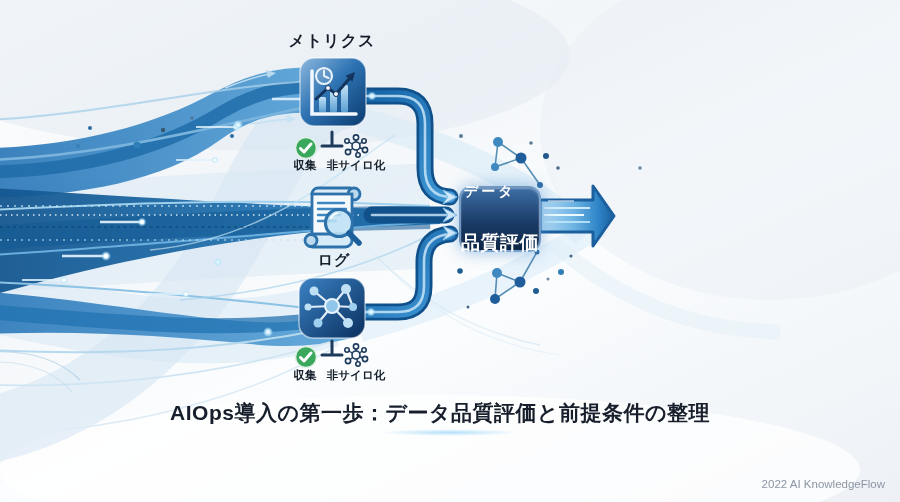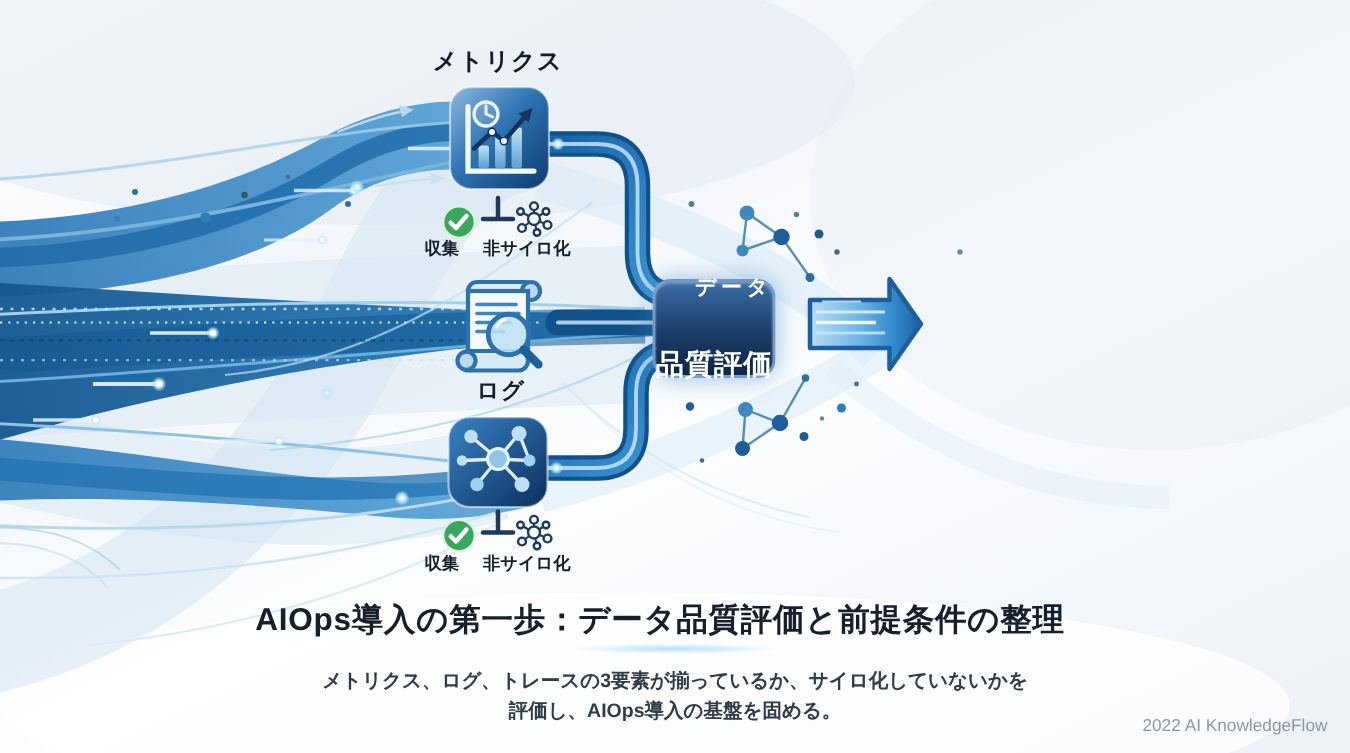--- a/index.html
+++ b/index.html
@@ -7,27 +7,27 @@
     position:relative;width:900px;height:502px;overflow:hidden;
     background:linear-gradient(155deg,#ffffff 0%,#f3f6f9 30%,#fbfdfe 55%,#edf1f6 100%);
     font-family:"Liberation Sans","DejaVu Sans",sans-serif;
     color:#1a2330;
   }
   .art{position:absolute;left:0;top:0;width:900px;height:502px;}
   .abs{position:absolute;}
   .node-label{font-weight:bold;text-align:center;color:#141d29;}
   .metrics-label{left:270px;top:31px;width:124px;font-size:16px;letter-spacing:1px;}
   .log-label{left:300px;top:251px;width:68px;font-size:15px;letter-spacing:1px;}
-  .sub-label{font-size:11.5px;font-weight:bold;color:#16202c;text-align:left;}
+  .sub-label{font-size:11.5px;font-weight:bold;color:#16202c;text-align:center;}
   .eval-box{
-    left:435px;top:186px;width:78px;height:62px;border-radius:12px;
+    left:459px;top:186px;width:78px;height:62px;border-radius:12px;
     background:linear-gradient(180deg,#3c6ea5 0%,#1b3c68 55%,#0e2545 100%);
     border:2px solid rgba(130,170,212,.85);
     box-shadow:0 0 16px rgba(70,140,205,.55), inset 0 1px 2px rgba(255,255,255,.35);
-    display:flex;flex-direction:column;align-items:flex-end;justify-content:center;
+    display:flex;flex-direction:column;align-items:flex-start;justify-content:center;
     color:#fff;font-weight:bold;text-align:center;gap:26px;
   }
   .eval-line1{font-size:14px;letter-spacing:3px;margin-left:3px;}
   .eval-line2{font-size:19px;letter-spacing:.5px;margin-top:3px;}
   .outcome{left:612px;top:190px;width:122px;text-align:center;font-weight:800;color:#1a222e;line-height:1.22;}
   .outcome-line1{font-size:23px;}
   .outcome-line2{font-size:21px;}
   .title{left:90px;top:399px;width:700px;text-align:center;font-size:21px;font-weight:800;color:#161f2b;letter-spacing:.5px;}
   .title-glow{left:380px;top:429px;width:140px;height:7px;background:radial-gradient(ellipse at center,rgba(120,200,245,.55),rgba(120,200,245,0) 70%);}
   .subtitle{left:140px;top:444px;width:620px;text-align:center;font-size:13px;font-weight:600;color:#313c49;line-height:1.5;}
@@ -388,19 +388,15 @@
   <div class="abs eval-box">
     <span class="eval-line1">データ</span>
     <span class="eval-line2">品質評価</span>
   </div>
 
   <div class="abs outcome">
   </div>
 
   <div class="abs title">AIOps導入の第一歩：データ品質評価と前提条件の整理</div>
   <div class="abs title-glow"></div>
-  <div class="abs subtitle">
-    <span>メトリクス、ログ、トレースの3要素が揃っているか、サイロ化していないかを</span><br>
-    <span>評価し、AIOps導入の基盤を固める。</span>
-  </div>
   <div class="abs credit">2022 AI KnowledgeFlow</div>
 
 </div>
 
 </body></html>

